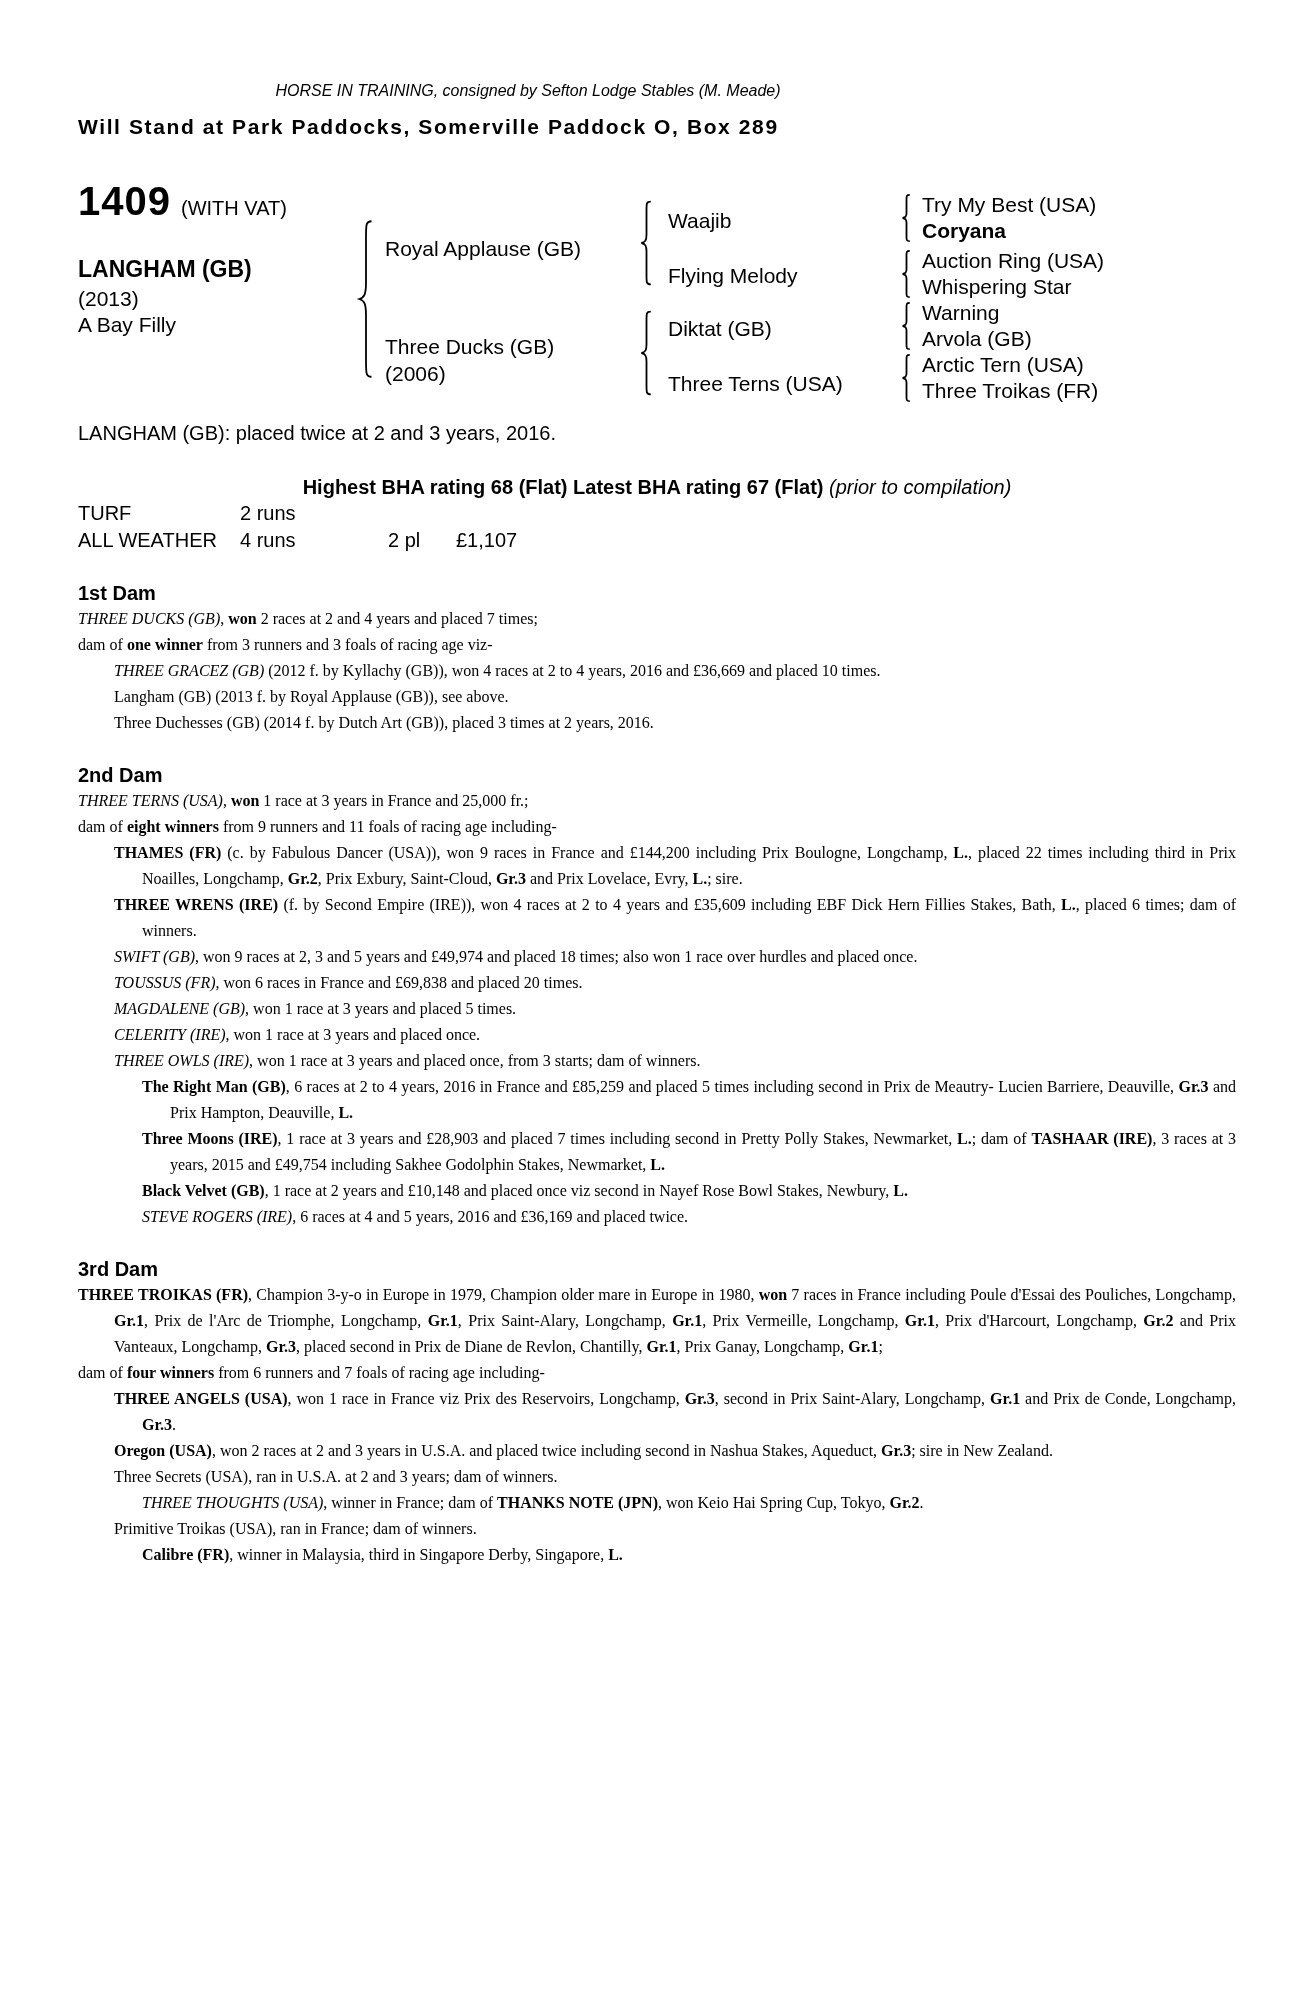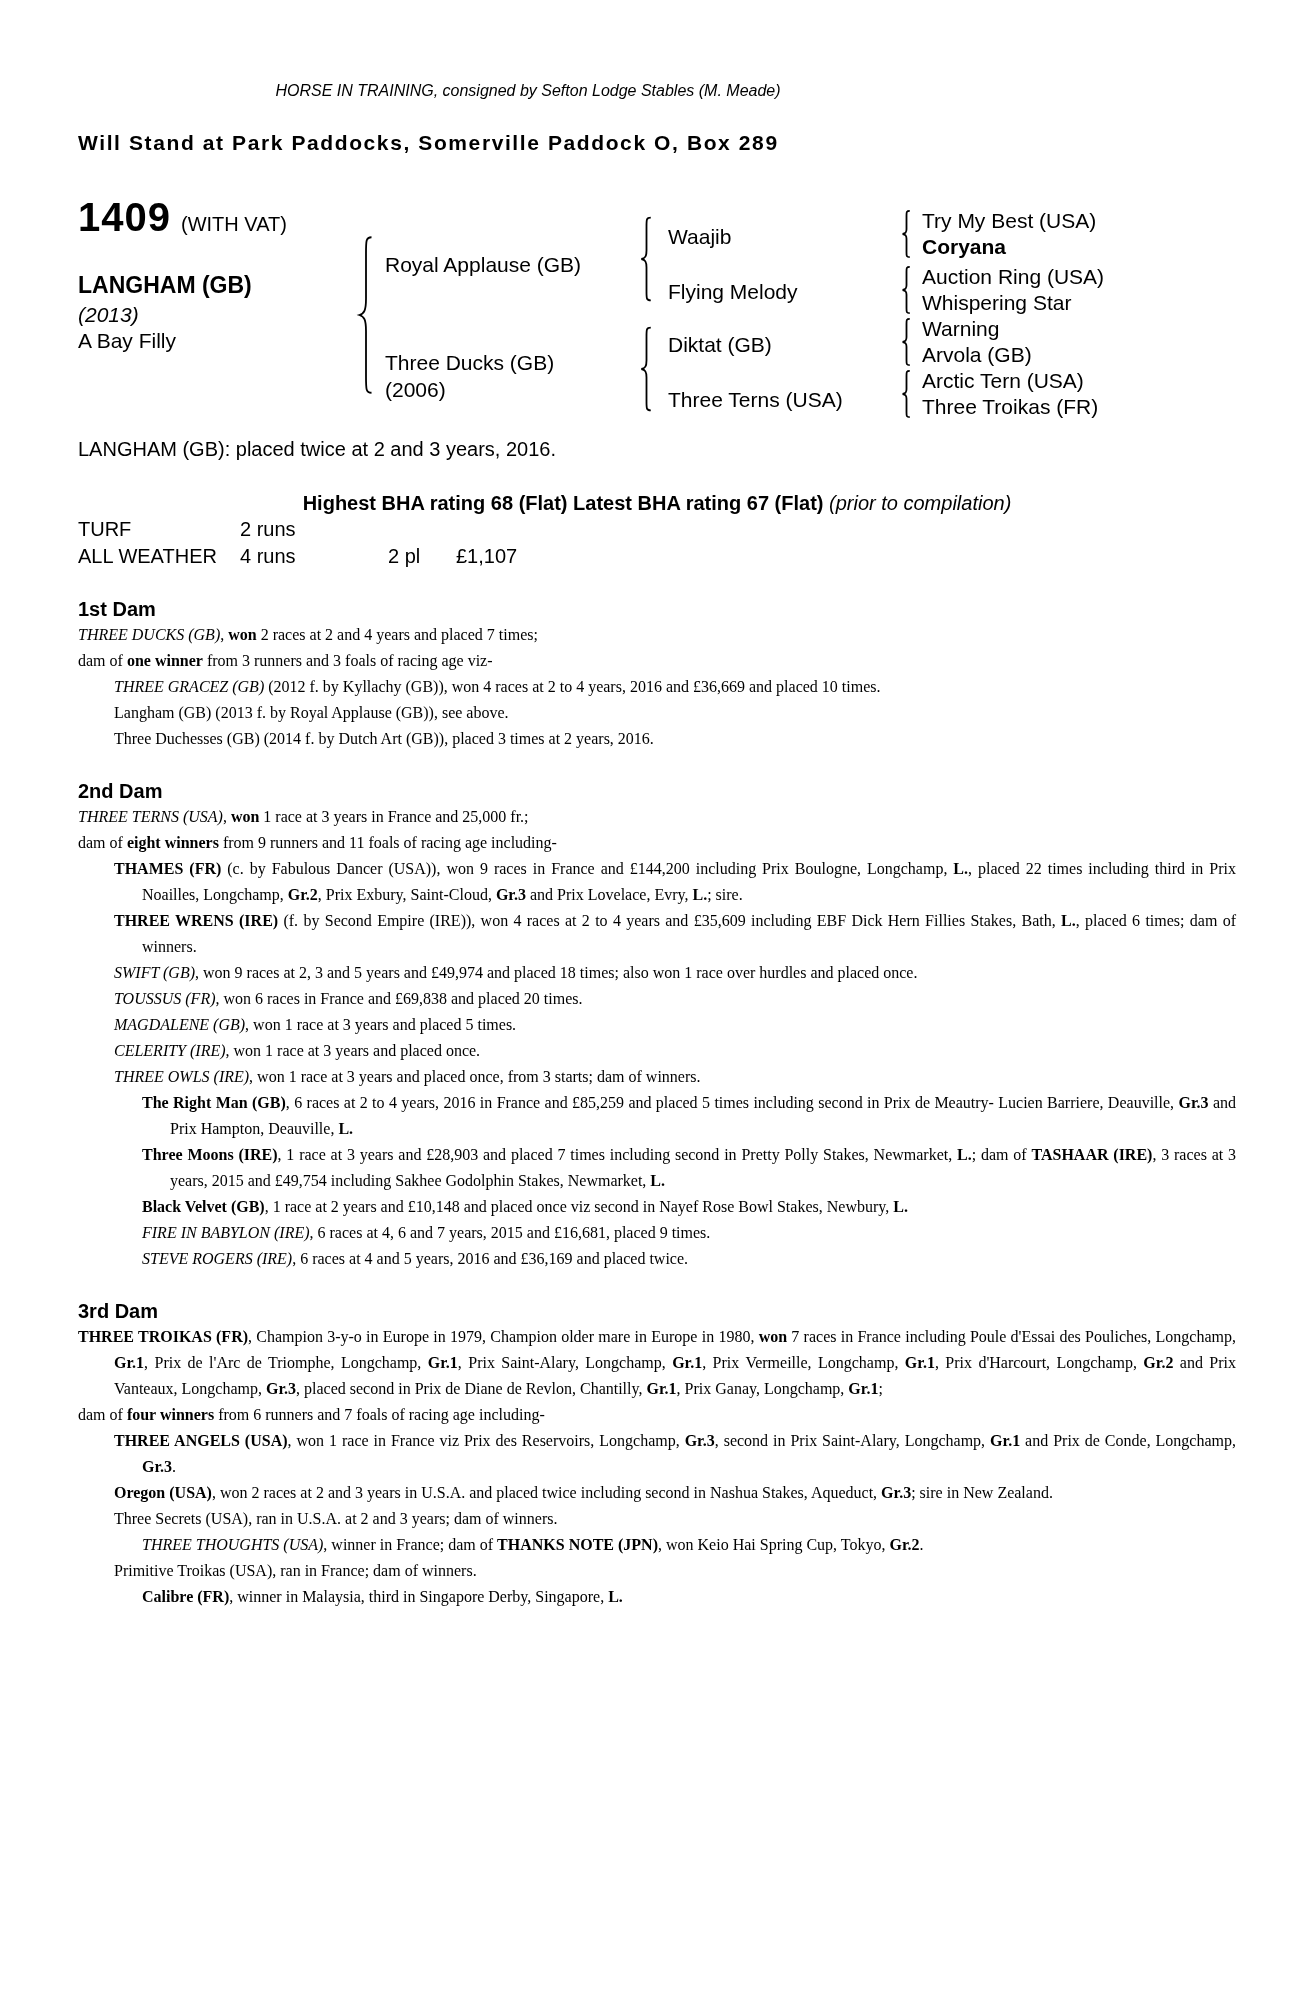--- a/index.html
+++ b/index.html
@@ -3,21 +3,21 @@
 <meta charset="utf-8">
 <style>
   html,body{margin:0;padding:0;background:#ffffff;}
   body{width:1314px;height:2000px;overflow:hidden;color:#000;
        font-family:"Liberation Sans","DejaVu Sans",sans-serif;}
   .page{position:relative;width:1314px;height:2000px;}
   .content{padding:0 78px;}
 
   .title{margin-top:78px;width:900px;text-align:center;
          font-style:italic;font-size:16px;line-height:26px;}
-  .stand{margin-top:26px;font-weight:bold;font-size:21px;letter-spacing:1.6px;line-height:26px;}
+  .stand{margin-top:10px;font-weight:bold;font-size:21px;letter-spacing:1.6px;line-height:26px;}
 
   
   .pedigree{position:relative;height:238px;margin-top:38px;font-size:21px;line-height:26px;}
   .ped-abs{position:absolute;white-space:nowrap;}
   .lot-line{display:flex;align-items:baseline;gap:10px;}
   .lot-num{font-weight:bold;font-size:40px;letter-spacing:1px;}
   .lot-vat{font-size:20px;}
   .lot-name{font-weight:bold;font-size:23px;}
   .brace{position:absolute;}
   .brace path{fill:none;stroke:#000;stroke-width:1.8;vector-effect:non-scaling-stroke;}
@@ -46,21 +46,21 @@
     <div class="title">HORSE IN TRAINING, consigned by Sefton Lodge Stables (M. Meade)</div>
     <div class="stand">Will Stand at Park Paddocks, Somerville Paddock O, Box 289</div>
 
     <div class="pedigree">
 
       <div class="ped-abs lot-line" style="left:0;top:10px;">
         <span class="lot-num">1409</span>
         <span class="lot-vat">(WITH VAT)</span>
       </div>
       <div class="ped-abs lot-name" style="left:0;top:78px;">LANGHAM (GB)</div>
-      <div class="ped-abs" style="left:0;top:108px;font-style:italic;">(2013)</div>
+      <div class="ped-abs" style="left:0;top:108px;">(2013)</div>
       <div class="ped-abs" style="left:0;top:134px;">A Bay Filly</div>
 
       <svg class="brace" style="left:277px;top:40px;" width="22" height="162" viewBox="0 0 20 100" preserveAspectRatio="none">
           <path d="M15,2 C10,2 10,4 10,12 L10,40 C10,47 8.5,49 4,50 C8.5,51 10,53 10,60 L10,88 C10,96 10,98 15,98"></path>
         </svg>
       <div class="ped-abs" style="left:307px;top:58px;">Royal Applause (GB)</div>
       <div class="ped-abs" style="left:307px;top:156px;">Three Ducks (GB)</div>
       <div class="ped-abs" style="left:307px;top:183px;">(2006)</div>
 
       <svg class="brace" style="left:560px;top:22px;" width="17" height="86" viewBox="0 0 20 100" preserveAspectRatio="none">
@@ -128,21 +128,20 @@
         <div class="para ind1"><span class="b">THAMES (FR)</span><span> (c. by Fabulous Dancer (USA)), won 9 races in France and £144,200 including Prix Boulogne, Longchamp, </span><span class="b">L.</span><span>, placed 22 times including third in Prix Noailles, Longchamp, </span><span class="b">Gr.2</span><span>, Prix Exbury, Saint-Cloud, </span><span class="b">Gr.3</span><span> and Prix Lovelace, Evry, </span><span class="b">L.</span><span>; sire.</span></div>
         <div class="para ind1"><span class="b">THREE WRENS (IRE)</span><span> (f. by Second Empire (IRE)), won 4 races at 2 to 4 years and £35,609 including EBF Dick Hern Fillies Stakes, Bath, </span><span class="b">L.</span><span>, placed 6 times; dam of winners.</span></div>
         <div class="para ind1"><span class="i">SWIFT (GB)</span><span>, won 9 races at 2, 3 and 5 years and £49,974 and placed 18 times; also won 1 race over hurdles and placed once.</span></div>
         <div class="para ind1"><span class="i">TOUSSUS (FR)</span><span>, won 6 races in France and £69,838 and placed 20 times.</span></div>
         <div class="para ind1"><span class="i">MAGDALENE (GB)</span><span>, won 1 race at 3 years and placed 5 times.</span></div>
         <div class="para ind1"><span class="i">CELERITY (IRE)</span><span>, won 1 race at 3 years and placed once.</span></div>
         <div class="para ind1"><span class="i">THREE OWLS (IRE)</span><span>, won 1 race at 3 years and placed once, from 3 starts; dam of winners.</span></div>
         <div class="para ind2"><span class="b">The Right Man (GB)</span><span>, 6 races at 2 to 4 years, 2016 in France and £85,259 and placed 5 times including second in Prix de Meautry- Lucien Barriere, Deauville, </span><span class="b">Gr.3</span><span> and Prix Hampton, Deauville, </span><span class="b">L.</span></div>
         <div class="para ind2"><span class="b">Three Moons (IRE)</span><span>, 1 race at 3 years and £28,903 and placed 7 times including second in Pretty Polly Stakes, Newmarket, </span><span class="b">L.</span><span>; dam of </span><span class="b">TASHAAR (IRE)</span><span>, 3 races at 3 years, 2015 and £49,754 including Sakhee Godolphin Stakes, Newmarket, </span><span class="b">L.</span></div>
         <div class="para ind2"><span class="b">Black Velvet (GB)</span><span>, 1 race at 2 years and £10,148 and placed once viz second in Nayef Rose Bowl Stakes, Newbury, </span><span class="b">L.</span></div>
-        <div class="para ind2"><span class="i">FIRE IN BABYLON (IRE)</span><span>, 6 races at 4, 6 and 7 years, 2015 and £16,681, placed 9 times.</span></div>
         <div class="para ind2"><span class="i">STEVE ROGERS (IRE)</span><span>, 6 races at 4 and 5 years, 2016 and £36,169 and placed twice.</span></div>
         <div class="sec-heading">3rd Dam</div>
         <div class="para ind0"><span class="b">THREE TROIKAS (FR)</span><span>, Champion 3-y-o in Europe in 1979, Champion older mare in Europe in 1980, </span><span class="b">won</span><span> 7 races in France including Poule d'Essai des Pouliches, Longchamp, </span><span class="b">Gr.1</span><span>, Prix de l'Arc de Triomphe, Longchamp, </span><span class="b">Gr.1</span><span>, Prix Saint-Alary, Longchamp, </span><span class="b">Gr.1</span><span>, Prix Vermeille, Longchamp, </span><span class="b">Gr.1</span><span>, Prix d'Harcourt, Longchamp, </span><span class="b">Gr.2</span><span> and Prix Vanteaux, Longchamp, </span><span class="b">Gr.3</span><span>, placed second in Prix de Diane de Revlon, Chantilly, </span><span class="b">Gr.1</span><span>, Prix Ganay, Longchamp, </span><span class="b">Gr.1</span><span>;</span></div>
         <div class="para ind0"><span>dam of </span><span class="b">four winners</span><span> from 6 runners and 7 foals of racing age including-</span></div>
         <div class="para ind1"><span class="b">THREE ANGELS (USA)</span><span>, won 1 race in France viz Prix des Reservoirs, Longchamp, </span><span class="b">Gr.3</span><span>, second in Prix Saint-Alary, Longchamp, </span><span class="b">Gr.1</span><span> and Prix de Conde, Longchamp, </span><span class="b">Gr.3</span><span>.</span></div>
         <div class="para ind1"><span class="b">Oregon (USA)</span><span>, won 2 races at 2 and 3 years in U.S.A. and placed twice including second in Nashua Stakes, Aqueduct, </span><span class="b">Gr.3</span><span>; sire in New Zealand.</span></div>
         <div class="para ind1"><span>Three Secrets (USA), ran in U.S.A. at 2 and 3 years; dam of winners.</span></div>
         <div class="para ind2"><span class="i">THREE THOUGHTS (USA)</span><span>, winner in France; dam of </span><span class="b">THANKS NOTE (JPN)</span><span>, won Keio Hai Spring Cup, Tokyo, </span><span class="b">Gr.2</span><span>.</span></div>
         <div class="para ind1"><span>Primitive Troikas (USA), ran in France; dam of winners.</span></div>
         <div class="para ind2"><span class="b">Calibre (FR)</span><span>, winner in Malaysia, third in Singapore Derby, Singapore, </span><span class="b">L.</span></div>

